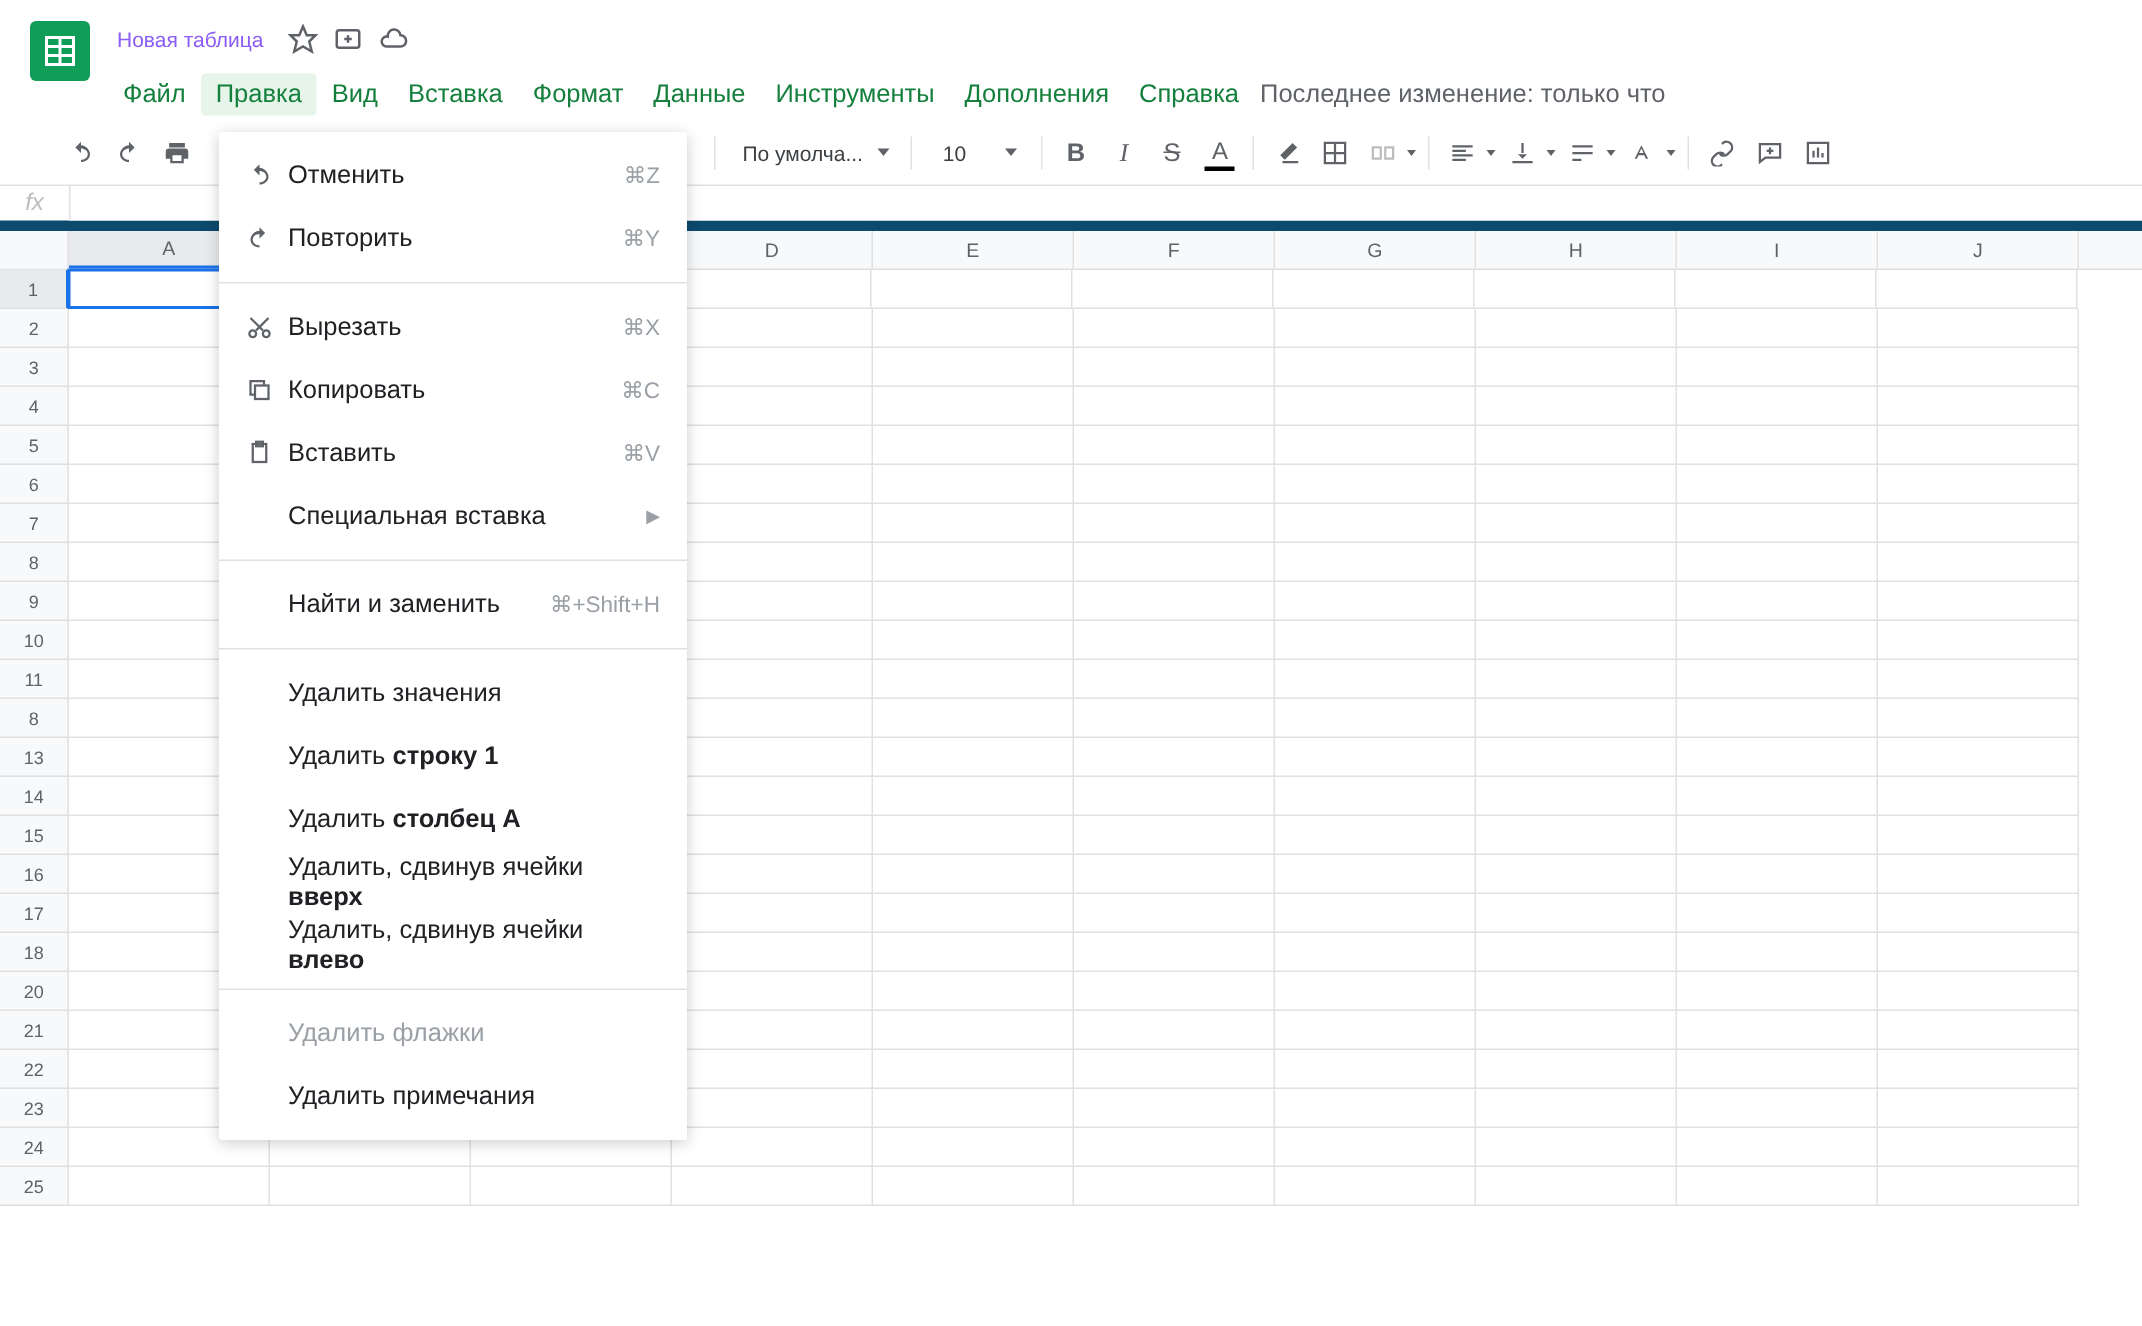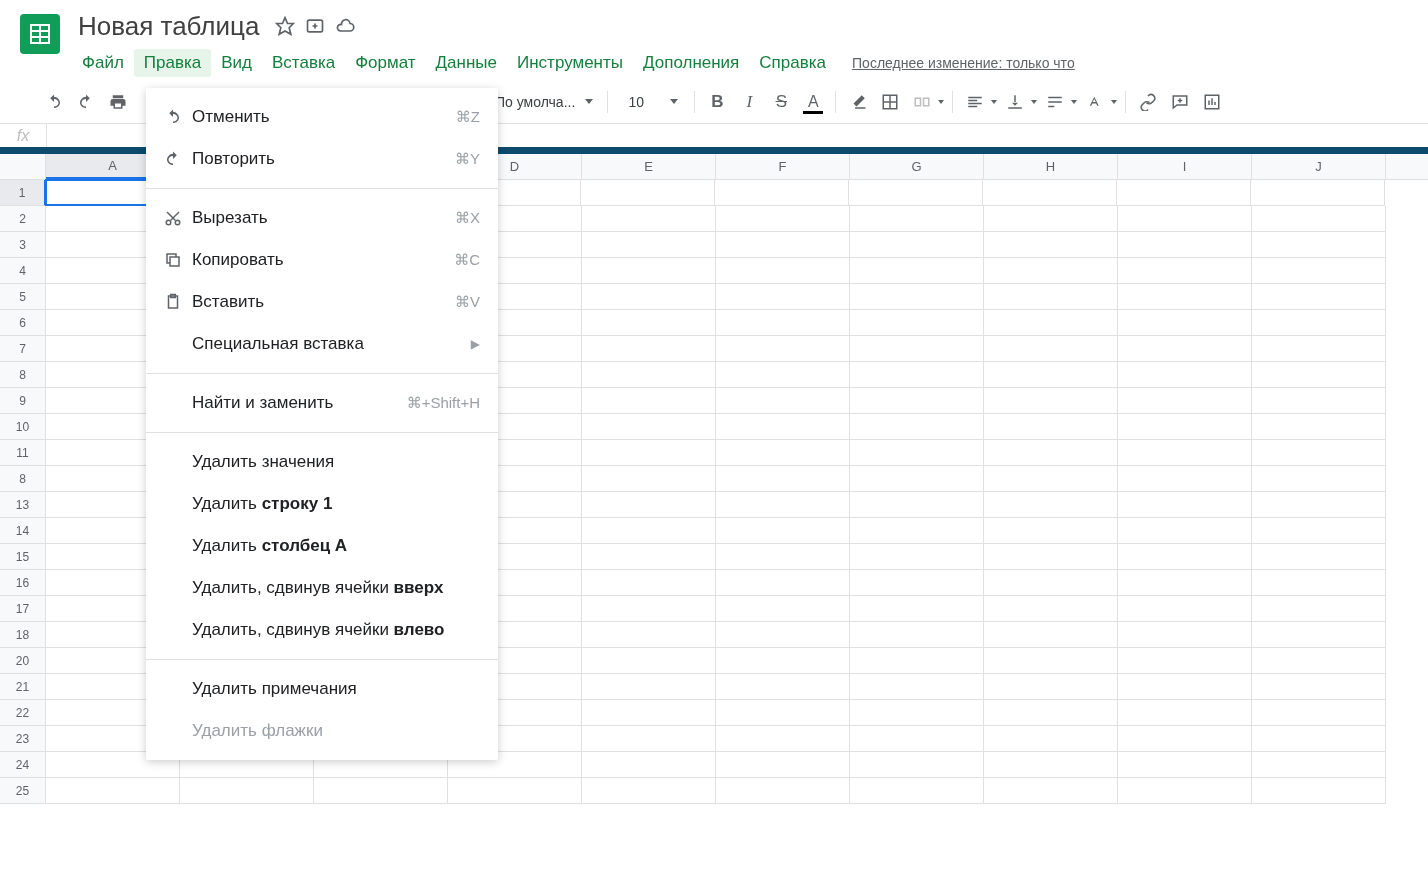--- a/index.html
+++ b/index.html
@@ -4,27 +4,27 @@
 <style>
 * { margin: 0; padding: 0; box-sizing: border-box; }
 body { font-family: Arial, sans-serif; background: #fff; width: 1428px; height: 884px; overflow: hidden; }
 
 .header { display: flex; align-items: flex-start; padding: 8px 0 0 8px; }
 .logo { width: 40px; height: 40px; background: #0f9d58; border-radius: 4px; margin: 6px 12px 0 12px; display: flex; align-items: center; justify-content: center; flex-shrink: 0; }
 .logo-inner { width: 20px; height: 20px; }
 .logo-inner rect { fill: #fff; }
 .title-area { flex: 1; }
 .title-row { display: flex; align-items: center; gap: 10px; height: 36px; }
-.doc-title { font-size: 26px; color: #404040; padding: 2px 6px; }
+.doc-title { font-size: 14px; color: #8b5cf6; padding: 2px 6px; }
 .title-icon { width: 20px; height: 20px; color: #5f6368; display: flex; align-items: center; justify-content: center; }
 
 .menubar { display: flex; align-items: center; gap: 0; height: 34px; margin-top: 2px; }
 .menu-item { padding: 4px 10px; font-size: 17px; color: #15803d; border-radius: 3px; cursor: pointer; }
 .menu-item.active { background: #e6f4ea; }
-.last-change { margin-left: 16px; font-size: 14px; color: #5f6368; text-decoration: underline; cursor: pointer; }
+.last-change { margin-left: 4px; font-size: 17px; color: #5f6368; cursor: pointer; }
 
 .toolbar { display: flex; align-items: center; padding: 6px 8px 6px 40px; border-bottom: 1px solid #e0e0e0; gap: 4px; height: 44px; }
 .tb-btn { width: 28px; height: 28px; display: flex; align-items: center; justify-content: center; color: #5f6368; border-radius: 3px; }
 .tb-sep { width: 1px; height: 22px; background: #e0e0e0; margin: 0 4px; }
 .tb-text { font-size: 14px; color: #3c4043; padding: 0 4px; }
 .tb-dropdown { display: flex; align-items: center; gap: 2px; padding: 0 6px; }
 .arrow-down { width: 0; height: 0; border-left: 4px solid transparent; border-right: 4px solid transparent; border-top: 5px solid #5f6368; margin-left: 4px; }
 .arrow-down-sm { width: 0; height: 0; border-left: 3px solid transparent; border-right: 3px solid transparent; border-top: 4px solid #5f6368; margin-left: 2px; }
 .tb-group { display: flex; align-items: center; }
 
@@ -38,21 +38,21 @@
 .col-h { width: 134px; border-right: 1px solid #e0e0e0; display: flex; align-items: center; justify-content: center; font-size: 13px; color: #5f6368; }
 .col-h.selected { background: #e8eaed; border-bottom: 2px solid #1a73e8; }
 
 .rows { }
 .row { display: flex; height: 26px; }
 .row-h { width: 46px; background: #f8f9fa; border-right: 1px solid #e0e0e0; border-bottom: 1px solid #e0e0e0; display: flex; align-items: center; justify-content: center; font-size: 12px; color: #5f6368; }
 .row-h.selected { background: #e8eaed; border-right: 2px solid #1a73e8; }
 .cell { width: 134px; border-right: 1px solid #e0e0e0; border-bottom: 1px solid #e0e0e0; }
 .cell.active { border: 2px solid #1a73e8; margin: -1px 0 0 -1px; }
 
-.dropdown-menu { position: absolute; left: 146px; top: 88px; width: 352px; background: #fff; box-shadow: 0 2px 10px rgba(0,0,0,0.2); border-radius: 2px; padding: 8px 0; z-index: 100; }
+.dropdown-menu { position: absolute; left: 146px; top: 88px; width: 312px; background: #fff; box-shadow: 0 2px 10px rgba(0,0,0,0.2); border-radius: 2px; padding: 8px 0; z-index: 100; }
 .dm-item { display: flex; align-items: center; height: 42px; padding: 0 18px 0 18px; font-size: 17px; color: #202124; cursor: pointer; }
 .dm-item.disabled { color: #9aa0a6; cursor: default; }
 .dm-icon { width: 28px; display: flex; align-items: center; justify-content: flex-start; }
 .dm-label { flex: 1; }
 .dm-short { color: #9aa0a6; font-size: 15px; }
 .dm-arrow { color: #9aa0a6; font-size: 12px; }
 .dm-sep { height: 1px; background: #e0e0e0; margin: 8px 0; }
 .text-color-btn { position: relative; }
 .text-color-underline { position: absolute; bottom: 2px; left: 4px; right: 4px; height: 3px; background: #000; }
 </style>
@@ -637,21 +637,21 @@
     </div>
     <div class="dm-item">
       <span class="dm-icon"></span>
       <span class="dm-label">Удалить, сдвинув ячейки <b>вверх</b></span>
     </div>
     <div class="dm-item">
       <span class="dm-icon"></span>
       <span class="dm-label">Удалить, сдвинув ячейки <b>влево</b></span>
     </div>
     <div class="dm-sep"></div>
+    <div class="dm-item disabled">
+      <span class="dm-icon"></span>
+      <span class="dm-label">Удалить флажки</span>
+    </div>
     <div class="dm-item">
       <span class="dm-icon"></span>
       <span class="dm-label">Удалить примечания</span>
     </div>
-    <div class="dm-item disabled">
-      <span class="dm-icon"></span>
-      <span class="dm-label">Удалить флажки</span>
-    </div>
   </div>
 
 </body></html>

